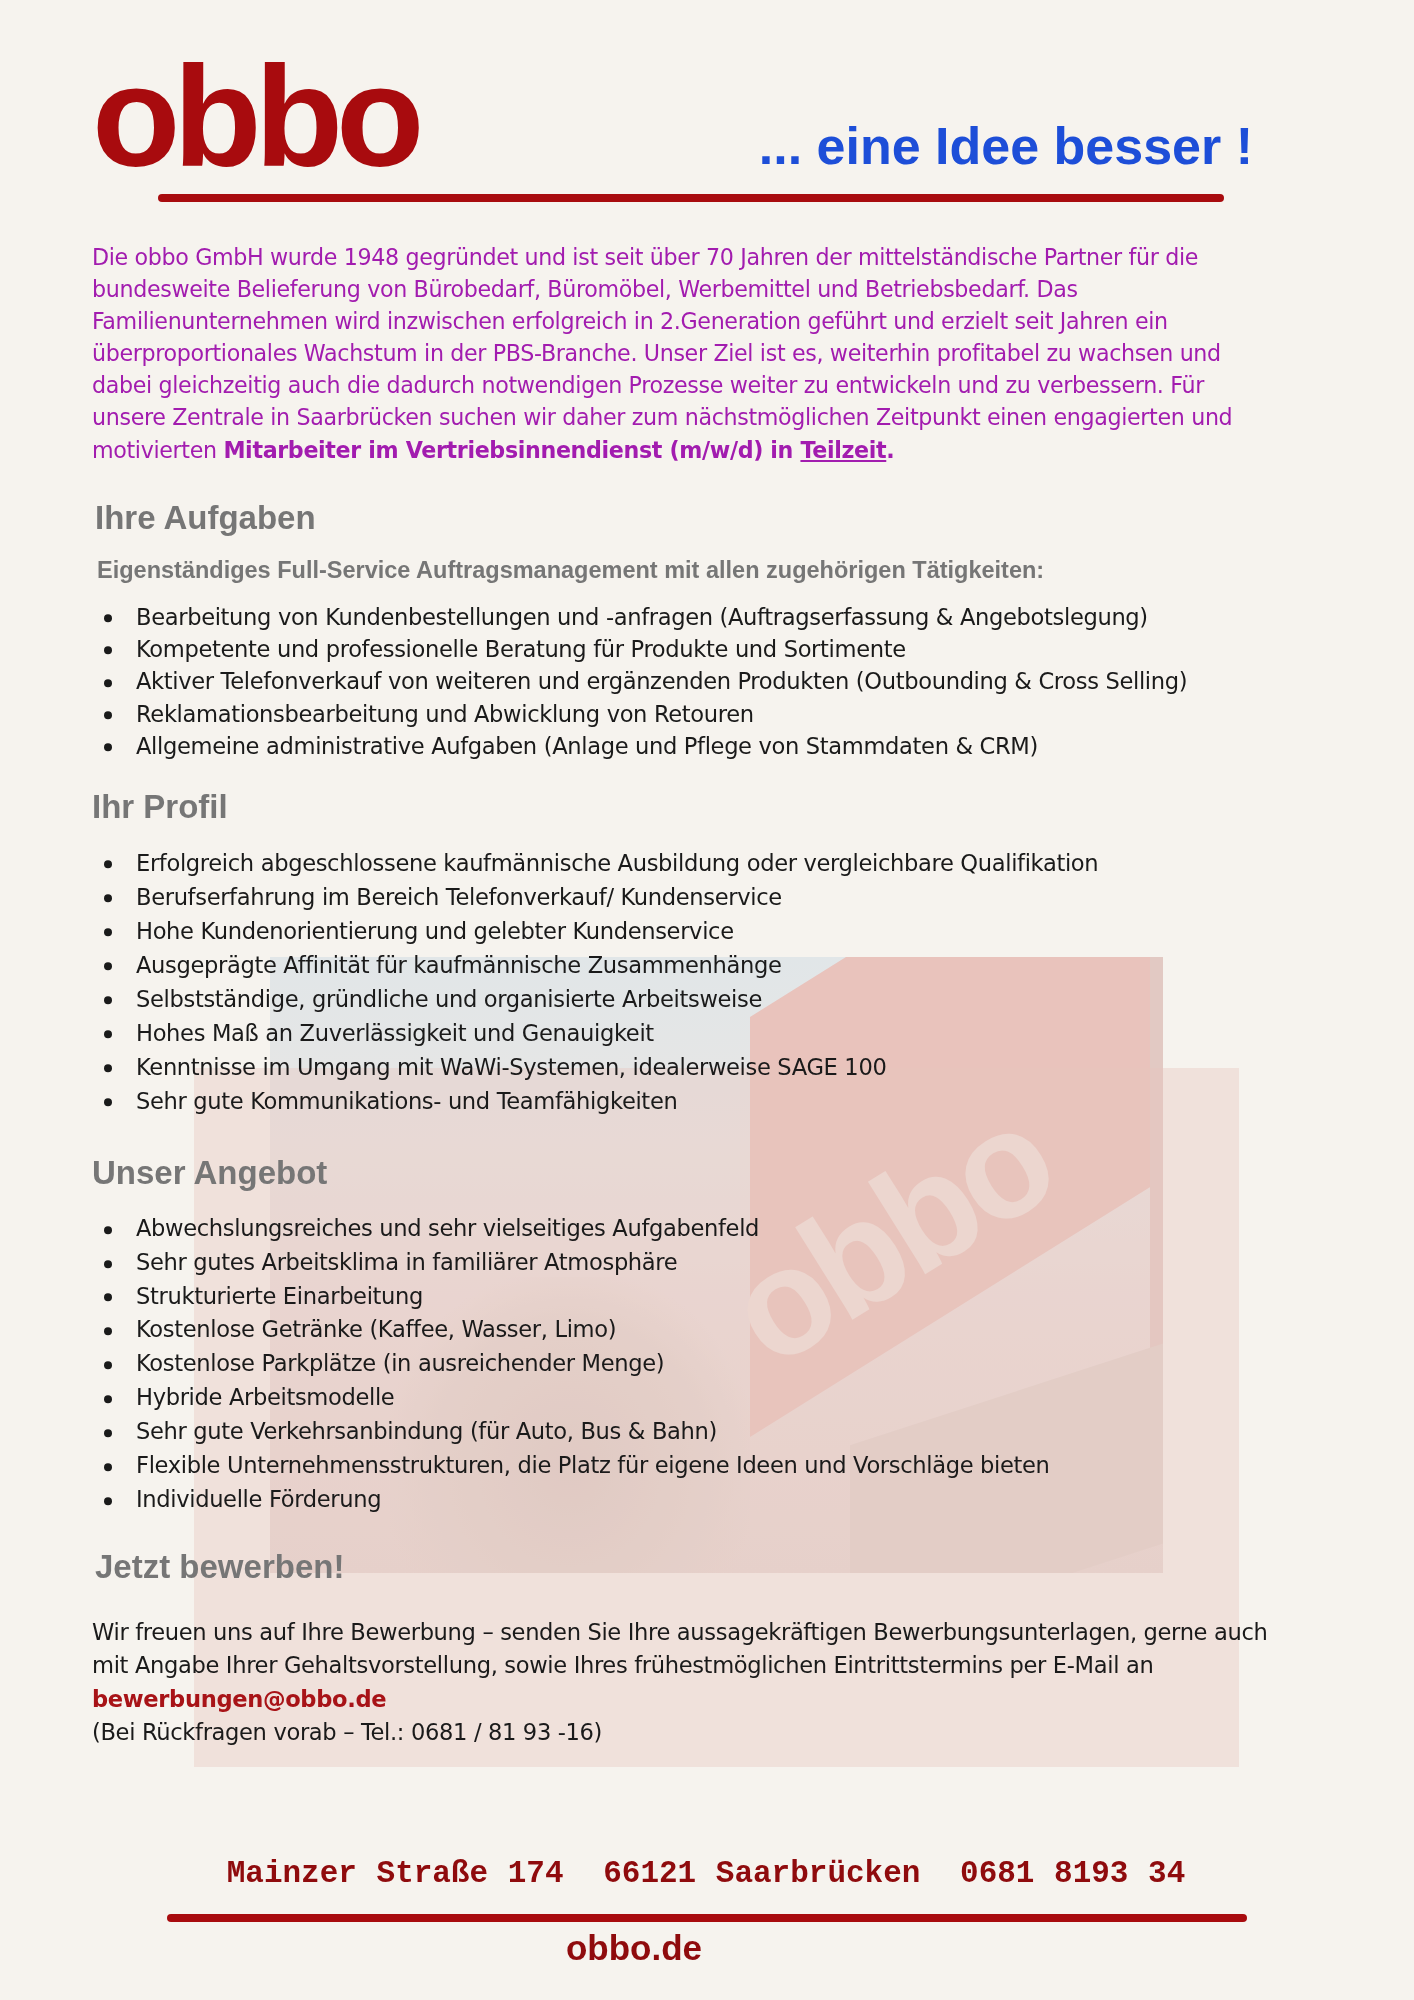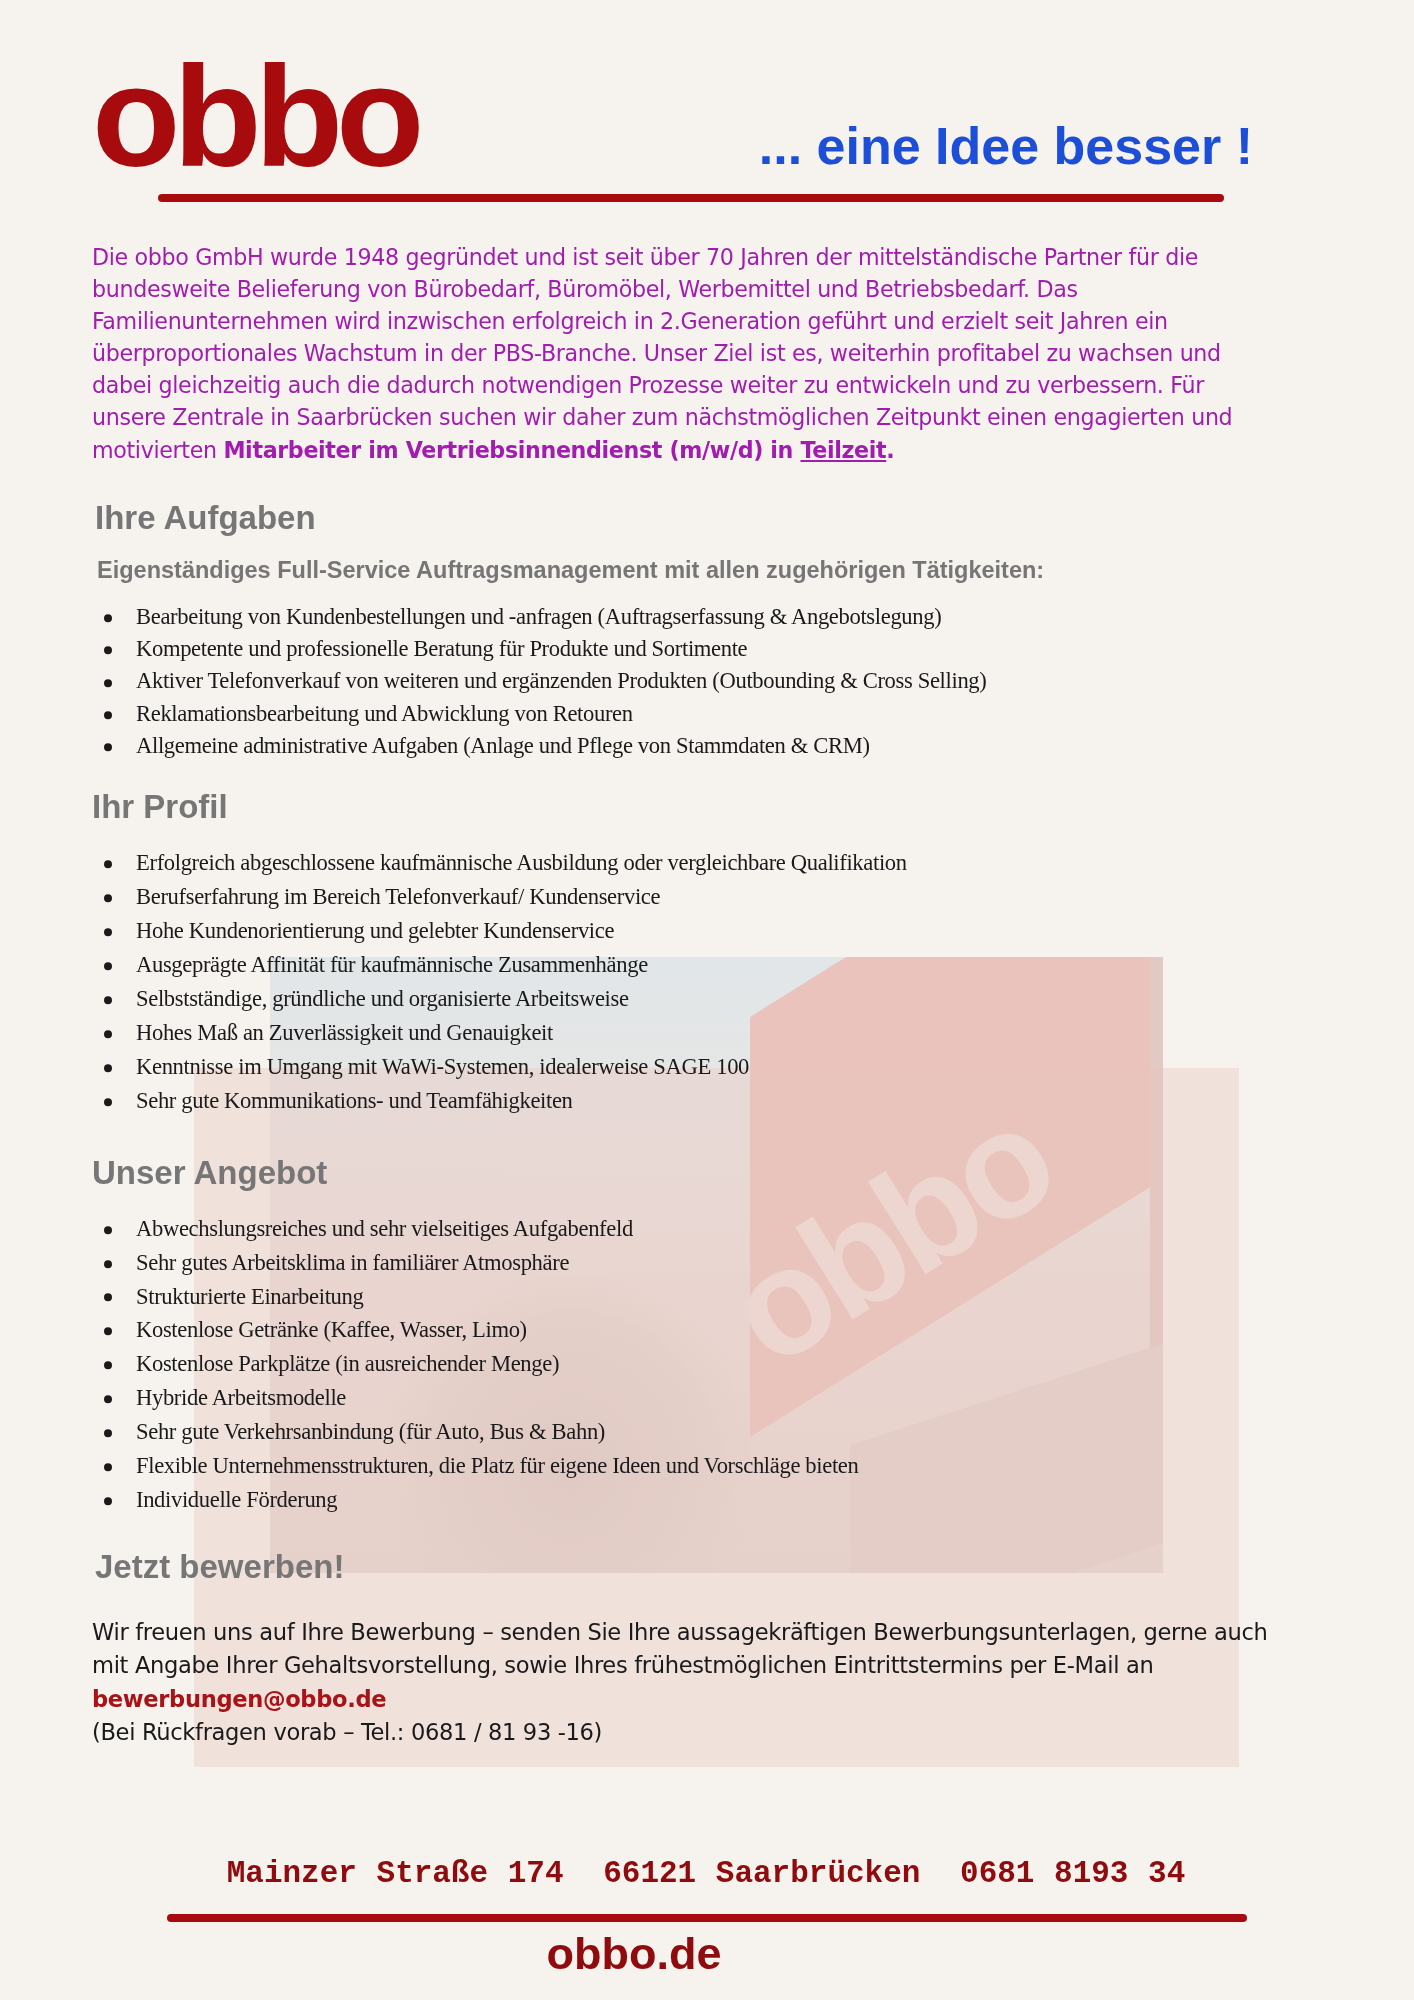--- a/index.html
+++ b/index.html
@@ -82,21 +82,20 @@
   .sub {
     margin: 0; font-family: "Liberation Sans", sans-serif; font-weight: bold;
     font-size: 23.5px; color: #767676;
   }
   ul.bul {
     margin: 0; padding: 0; list-style: none;
   }
   ul.bul li {
     position: relative; padding-left: 44px; font-size: 22.6px; color: #1a1a1a;
     letter-spacing: -0.35px;
-    font-family: Liberation Serif, serif;
   }
   ul.bul li::before {
     content: ""; position: absolute; left: 12px; top: 50%;
     width: 8px; height: 8px; border-radius: 50%; background: #1a1a1a;
     transform: translateY(-35%);
   }
   .apply {
     margin: 0; font-size: 22.6px; line-height: 33.5px; color: #1a1a1a; letter-spacing: -0.35px;
   }
   .email { color: #a81317; font-weight: bold; }
@@ -104,21 +103,21 @@
   
   .addr {
     left: 0; width: 1412px; top: 1856px; text-align: center;
     font-family: Liberation Mono, monospace; font-weight: bold;
     font-size: 31px; color: #8f0b0d; word-spacing: 1px;
   }
   .addr span { margin: 0 10px; }
   .site {
     left: 0; width: 1268px; top: 1928px; text-align: center;
     font-family: "Liberation Sans", sans-serif; font-weight: bold;
-    font-size: 45px; color: #8f0b0d;
+    font-size: 35px; color: #8f0b0d;
   }
 </style>
 </head>
 <body>
 
 <div class="photo">
   <div class="tree"></div>
   <div class="sign"></div>
   <div class="sign-side"></div>
   <div class="roof"></div>

